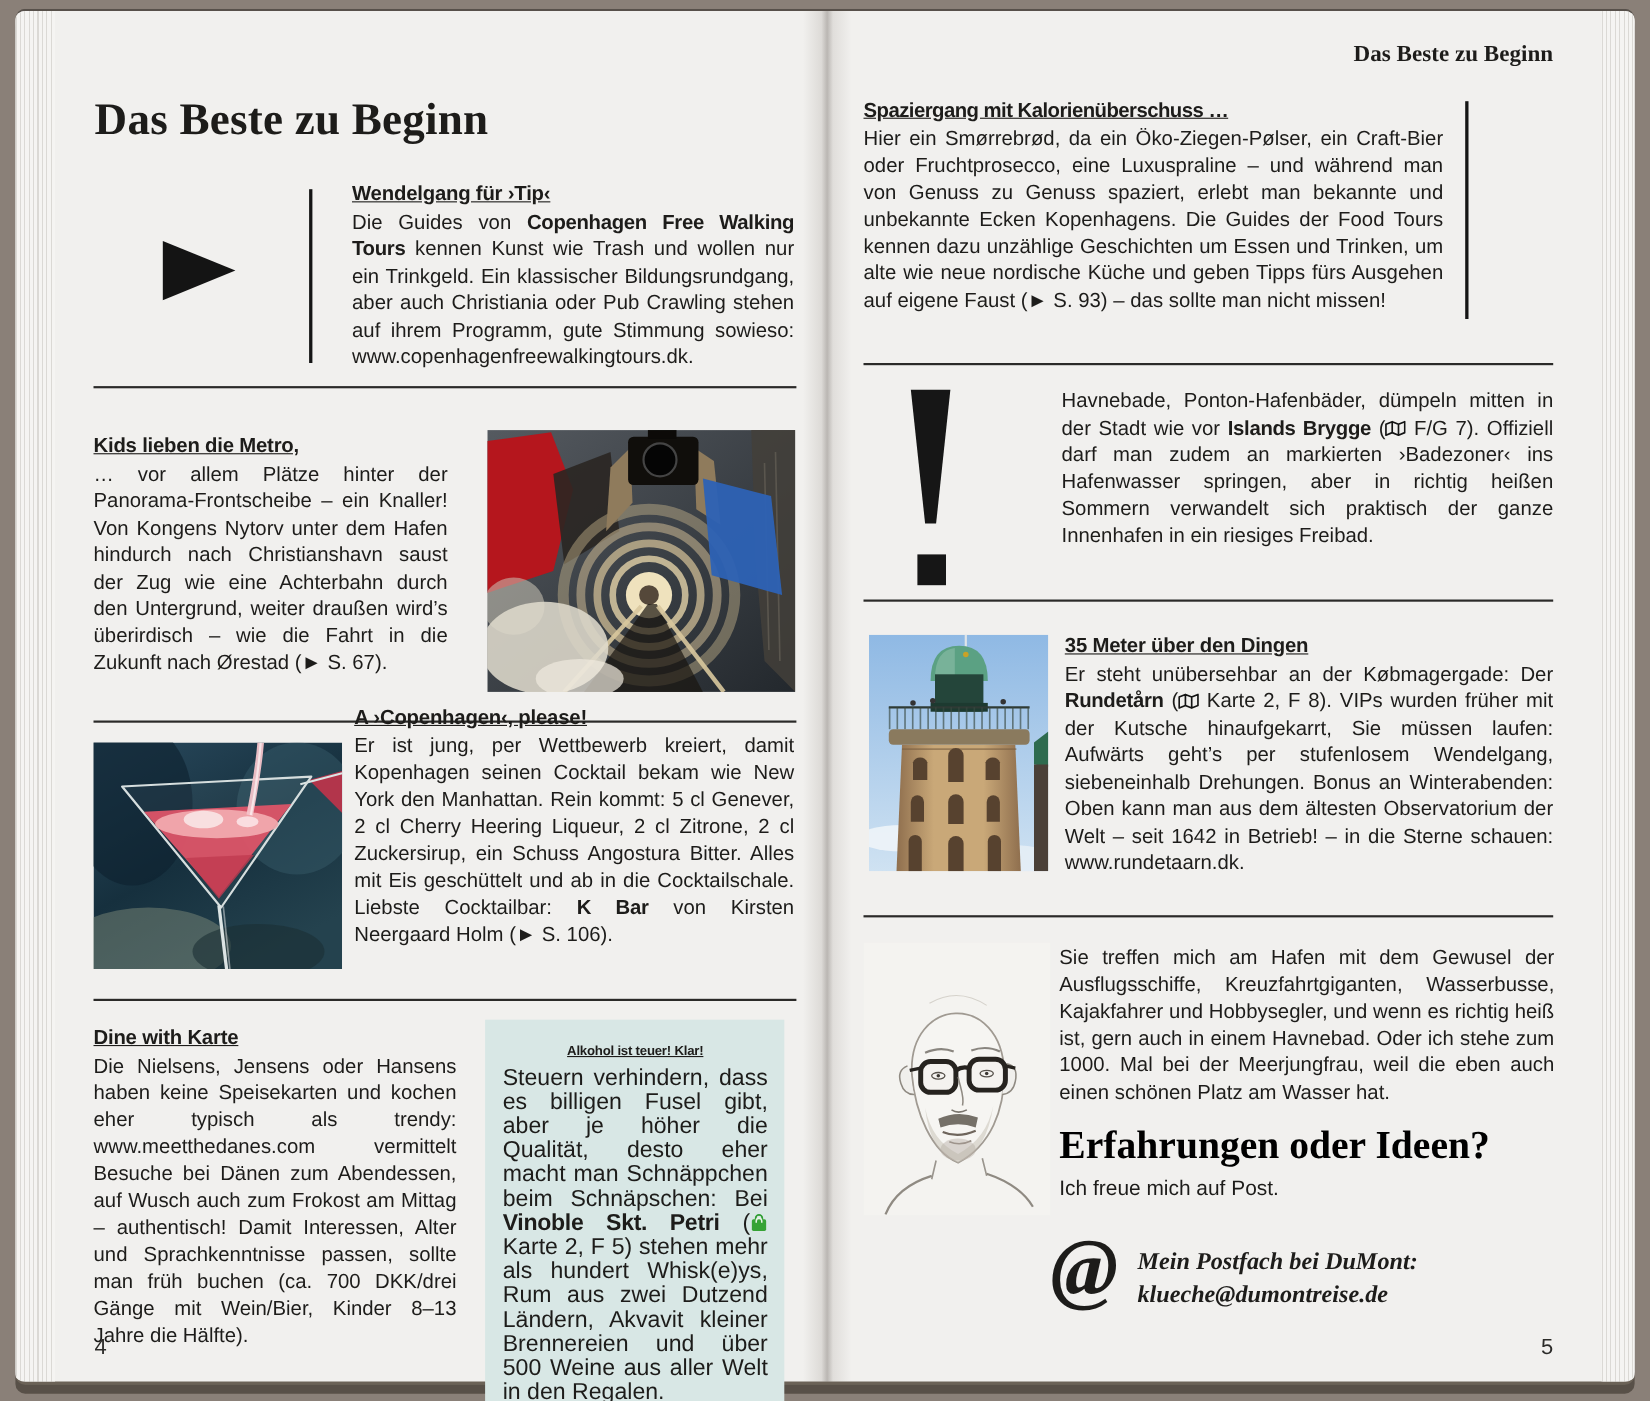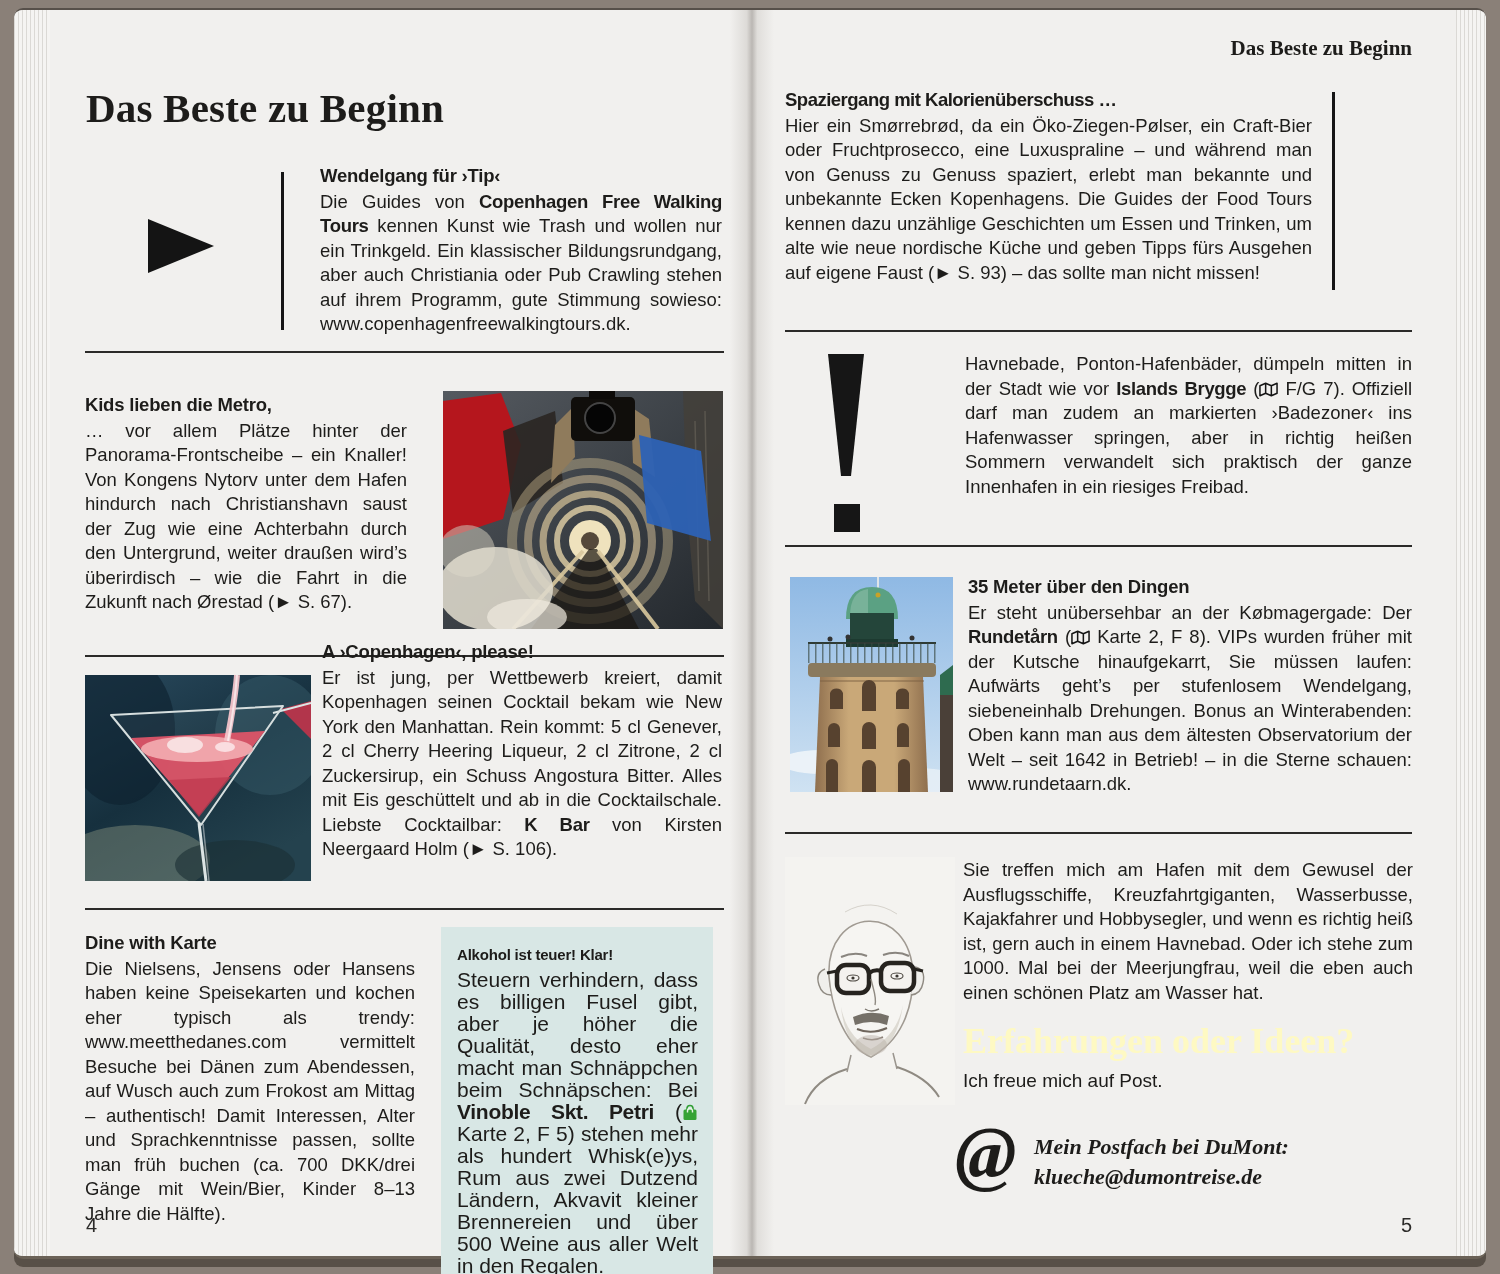--- a/index.html
+++ b/index.html
@@ -16,28 +16,28 @@
   .spine{position:absolute;left:716px;top:0;bottom:0;width:44px;
         background:linear-gradient(90deg,rgba(86,74,62,0) 0%,rgba(86,74,62,.13) 38%,
         rgba(60,50,42,.30) 50%,rgba(86,74,62,.11) 62%,rgba(86,74,62,0) 100%);}
   .rule{position:absolute;height:2px;background:#2b2a28;}
   .vline{position:absolute;width:3px;background:#151515;}
   .serif{font-family:"Liberation Serif","DejaVu Serif",serif;}
   .title{font-size:41px;font-weight:600;letter-spacing:.2px;}
   .runhead{font-size:21px;font-weight:700;text-align:right;}
   .body{font-size:18.5px;line-height:24.5px;text-align:justify;}
   .body p{margin:0;}
-  .shead{font-size:18.5px;line-height:24.5px;font-weight:700;letter-spacing:-.2px;margin:0 0 1px 0;}
+  .shead{font-size:18.5px;line-height:24.5px;font-weight:700;letter-spacing:-.2px;margin:0 0 1px 0;text-decoration:underline;}
   .cond{letter-spacing:-.5px;}
   .b{font-weight:700;letter-spacing:-.3px;}
   .tri{width:0;height:0;border-left:66px solid #141414;border-top:27px solid transparent;border-bottom:27px solid transparent;}
   .box{background:#d8e7e5;width:272px;box-sizing:border-box;padding:16px 15px 18px 16px;}
   .box .body{font-size:21px;line-height:22px;}
-  .box .shead{font-size:15px;}
-  .teal{font-size:36px;color:#fef9c3;font-weight:600;}
+  .box .shead{font-size:12px;text-align:center;}
+  .teal{font-size:36px;color:#000000;font-weight:600;}
   .ctasub{font-size:19px;}
   .at{font-size:74px;font-style:italic;font-weight:700;line-height:1;}
   .contact{font-size:22px;font-style:italic;font-weight:700;line-height:30px;}
   .pagenum{font-size:20px;color:#2c2b29;}
   .inl{display:inline-block;vertical-align:-2px;}
   .photo{display:block;}
 </style>
 </head>
 <body>
 

